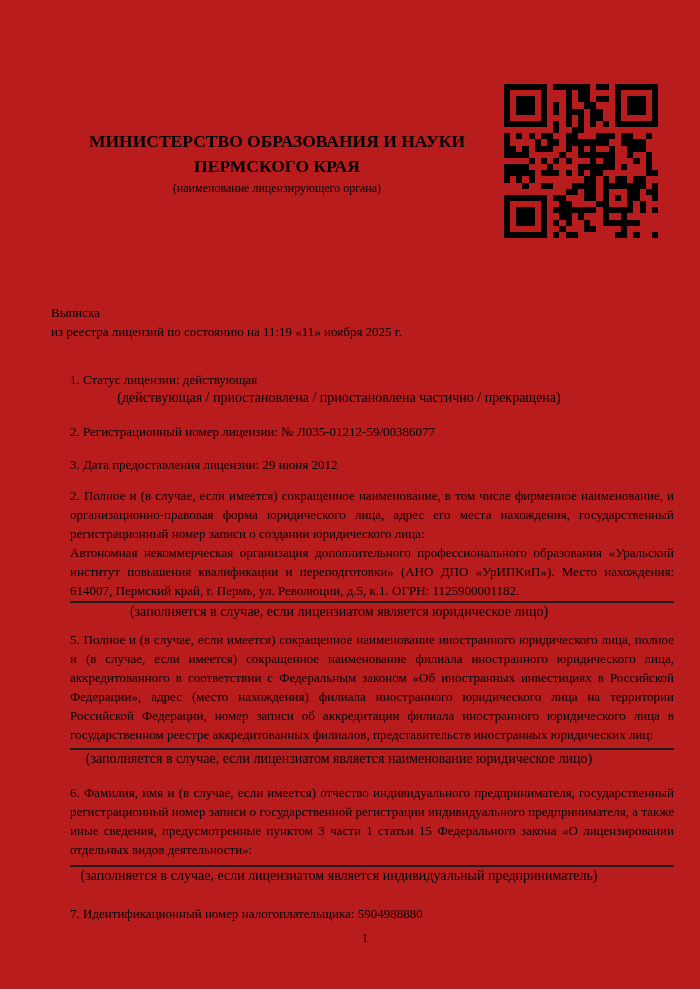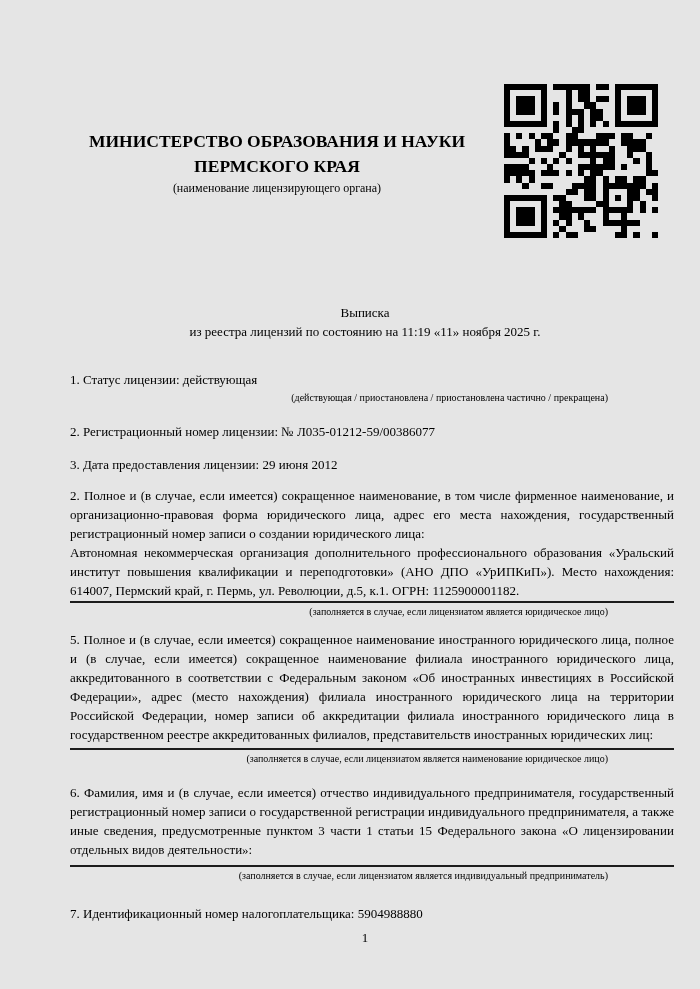--- a/index.html
+++ b/index.html
@@ -1,35 +1,35 @@
 <!DOCTYPE html>
 <html lang="ru"><head>
 <meta charset="utf-8">
 <style>
   html,body{margin:0;padding:0;background:#fff;}
   .page{
-    position:relative;width:700px;height:989px;background:#e5e5e5;
+    position:relative;width:700px;height:989px;background:#b91c1c;
     font-family:"Liberation Serif","DejaVu Serif",serif;color:#000;
     overflow:hidden;
   }
   
   .header{position:absolute;top:129px;left:63px;width:428px;text-align:center;}
   .org-name{font-weight:bold;font-size:17.5px;line-height:25px;}
   .org-caption{font-size:12px;line-height:13px;margin-top:3px;}
   
   .qr{position:absolute;top:84px;left:504px;width:154px;height:154px;}
   .qr svg{display:block;width:100%;height:100%;}
   
-  .doc-title{position:absolute;top:303px;left:63px;width:604px;text-align:center;
+  .doc-title{position:absolute;top:303px;left:51px;width:604px;text-align:left;
     font-size:13px;line-height:19px;}
   
   .content{position:absolute;top:370px;left:70px;width:604px;font-size:13px;line-height:19px;}
   .para{text-align:justify;}
   .line{text-align:left;}
-  .note{font-size:10px;line-height:12px;text-align:right;margin-right:66px;margin-top:3px;}
+  .note{font-size:14px;line-height:12px;text-align:center;margin-right:66px;margin-top:3px;}
   .rule{border-top:2px solid #1c1c1c;height:0;}
   .item2{margin-top:18px;}
   .item3{margin-top:14px;}
   .item4{margin-top:12px;}
   .item4 .rule{margin-top:1px;}
   .item5{margin-top:12px;}
   .item5 .rule{margin-top:4px;}
   .item6{margin-top:18px;}
   .item6 .rule{margin-top:6px;}
   .item7{margin-top:22px;}

